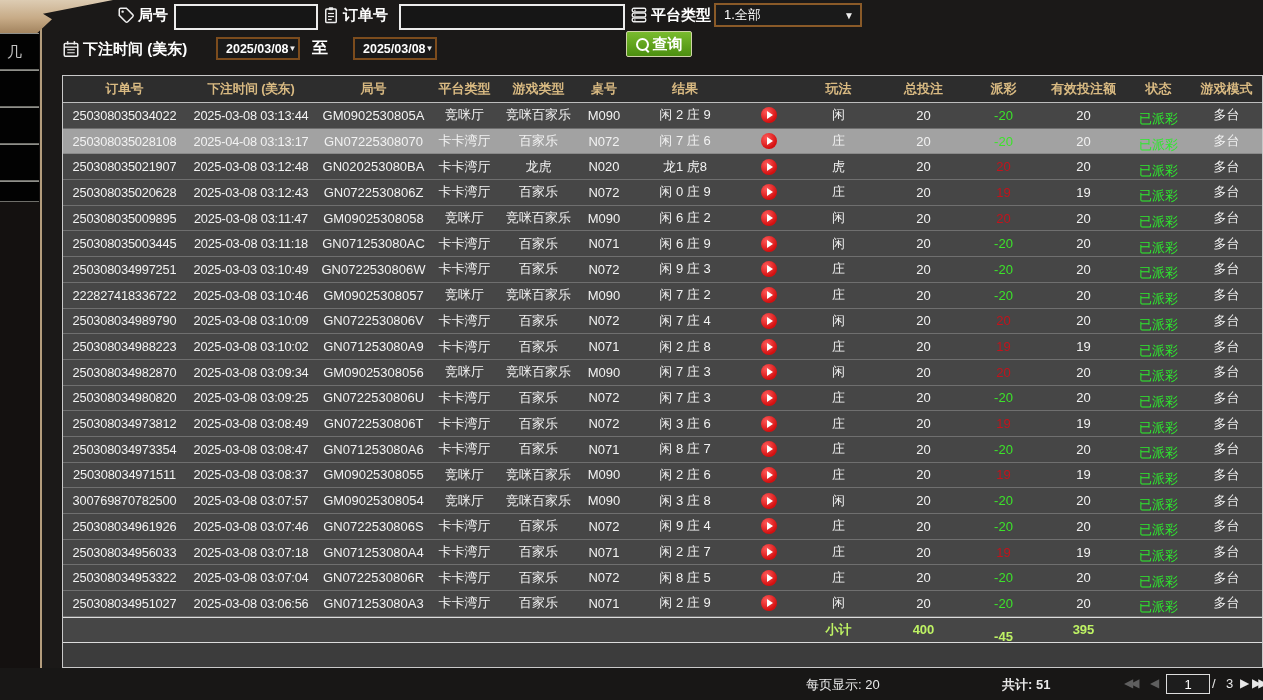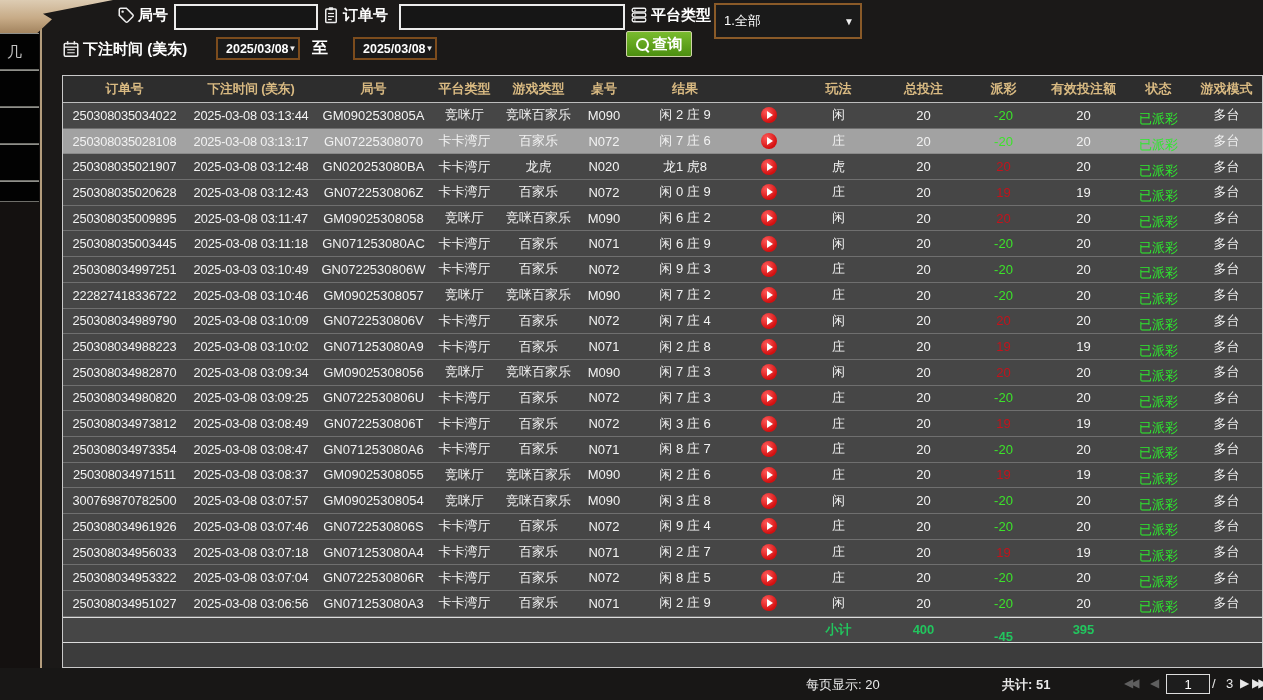--- a/index.html
+++ b/index.html
@@ -47,21 +47,21 @@
   .td{text-align:center;font-size:13px;color:#f2f2f2;white-space:nowrap;overflow:hidden;}
   .td.c0,.td.c1{font-size:12.8px;letter-spacing:-0.2px;}
   .trow.selected{background:#a2a2a2;border-bottom:1px solid #8a8a8a;}
   .td.neg{color:#3ce32a;}
   .td.pos{color:#c3131c;}
   .td.status{color:#2ee92e;margin-top:8px;}
   .playbtn{width:16px;height:16px;border-radius:50%;display:inline-flex;align-items:center;justify-content:center;
            background:radial-gradient(circle at 35% 30%,#ff5a5a,#d40f0f 70%);cursor:pointer;}
   .tri{width:0;height:0;border-left:6px solid #fff;border-top:4px solid transparent;border-bottom:4px solid transparent;margin-left:2px;}
   .sumrow{height:26px;background:#464646;border-top:1px solid #dcdcdc;border-bottom:1px solid #dcdcdc;}
-  .sumrow .td{color:#22c55e;font-weight:bold;}
+  .sumrow .td{color:#bef264;font-weight:bold;}
   .sum-label{grid-column:9;}
   .sv1{grid-column:10;}.sv2{grid-column:11;margin-top:13px;}.sv3{grid-column:12;}
 
   
   .footer{position:absolute;left:0;top:668px;width:1263px;height:40px;background:#181716;}
   .fitem{position:absolute;top:8px;font-size:13px;color:#e9e9e9;white-space:nowrap;}
   .pgarrow{position:absolute;top:8px;font-size:12px;cursor:pointer;letter-spacing:-3px;}
   .dim{color:#5f5f5f;}
   .lit{color:#e8e8e8;}
   .page-input{position:absolute;left:1166px;top:6px;width:38px;height:16px;background:#1d1d1d;
@@ -108,21 +108,21 @@
     <svg viewBox="0 0 24 24">
         <rect x="3" y="3" width="18" height="5" rx="2" fill="none" stroke="#eee" stroke-width="1.8"></rect>
         <rect x="3" y="9.5" width="18" height="5" rx="2" fill="none" stroke="#eee" stroke-width="1.8"></rect>
         <rect x="3" y="16" width="18" height="5" rx="2" fill="none" stroke="#eee" stroke-width="1.8"></rect>
         <circle cx="6.5" cy="5.5" r="1" fill="#eee"></circle>
         <circle cx="6.5" cy="12" r="1" fill="#eee"></circle>
         <circle cx="6.5" cy="18.5" r="1" fill="#eee"></circle>
       </svg>
   </span>
   <span class="flabel" style="left:651px;top:6px;">平台类型</span>
-  <div class="sel" style="left:714px;top:3px;width:148px;height:36px;">
+  <div class="sel" style="left:714px;top:3px;width:148px;height:24px;">
     <span class="selval">1.全部</span>
     <span class="caret">▼</span>
   </div>
 
   <span class="ficon" style="left:62px;top:40px;">
     <svg viewBox="0 0 24 24">
         <rect x="3" y="4.5" width="18" height="17" rx="1.5" fill="none" stroke="#eee" stroke-width="2"></rect>
         <line x1="7.5" y1="1.5" x2="7.5" y2="6" stroke="#eee" stroke-width="2"></line>
         <line x1="16.5" y1="1.5" x2="16.5" y2="6" stroke="#eee" stroke-width="2"></line>
         <line x1="3" y1="9.5" x2="21" y2="9.5" stroke="#eee" stroke-width="1.8"></line>
@@ -176,21 +176,21 @@
             </span></div>
           <div class="td c8">闲</div>
           <div class="td c9">20</div>
           <div class="td c10 neg">-20</div>
           <div class="td c11">20</div>
           <div class="td c12 status">已派彩</div>
           <div class="td c13">多台</div>
         </div>
         <div class="trow selected">
           <div class="td c0">250308035028108</div>
-          <div class="td c1">2025-03-08 03:13:17</div>
+          <div class="td c1">2025-04-08 03:13:17</div>
           <div class="td c2">GN07225308070</div>
           <div class="td c3">卡卡湾厅</div>
           <div class="td c4">百家乐</div>
           <div class="td c5">N072</div>
           <div class="td c6">闲 7 庄 6</div>
           <div class="td c7"><span class="playbtn">
               <span class="tri"></span>
             </span></div>
           <div class="td c8">庄</div>
           <div class="td c9">20</div>

